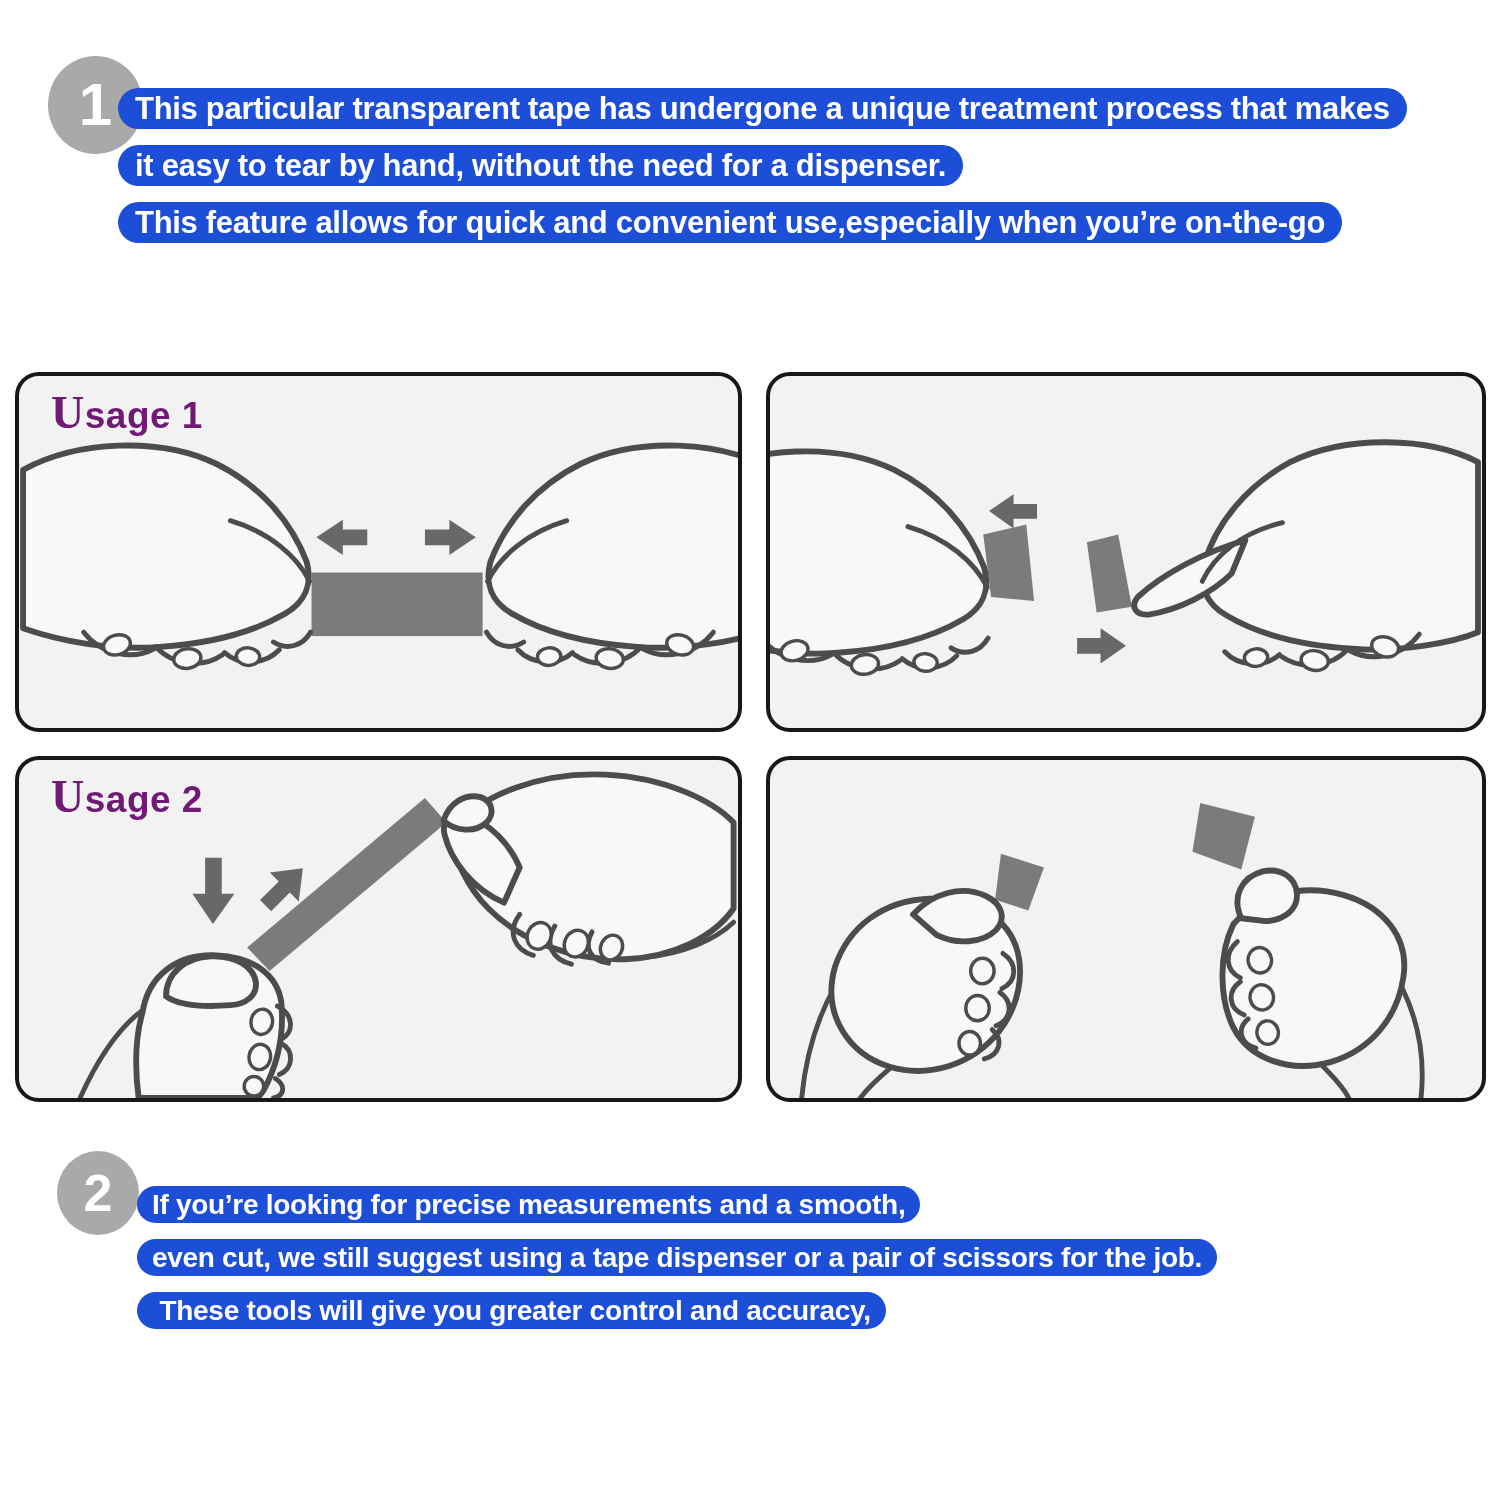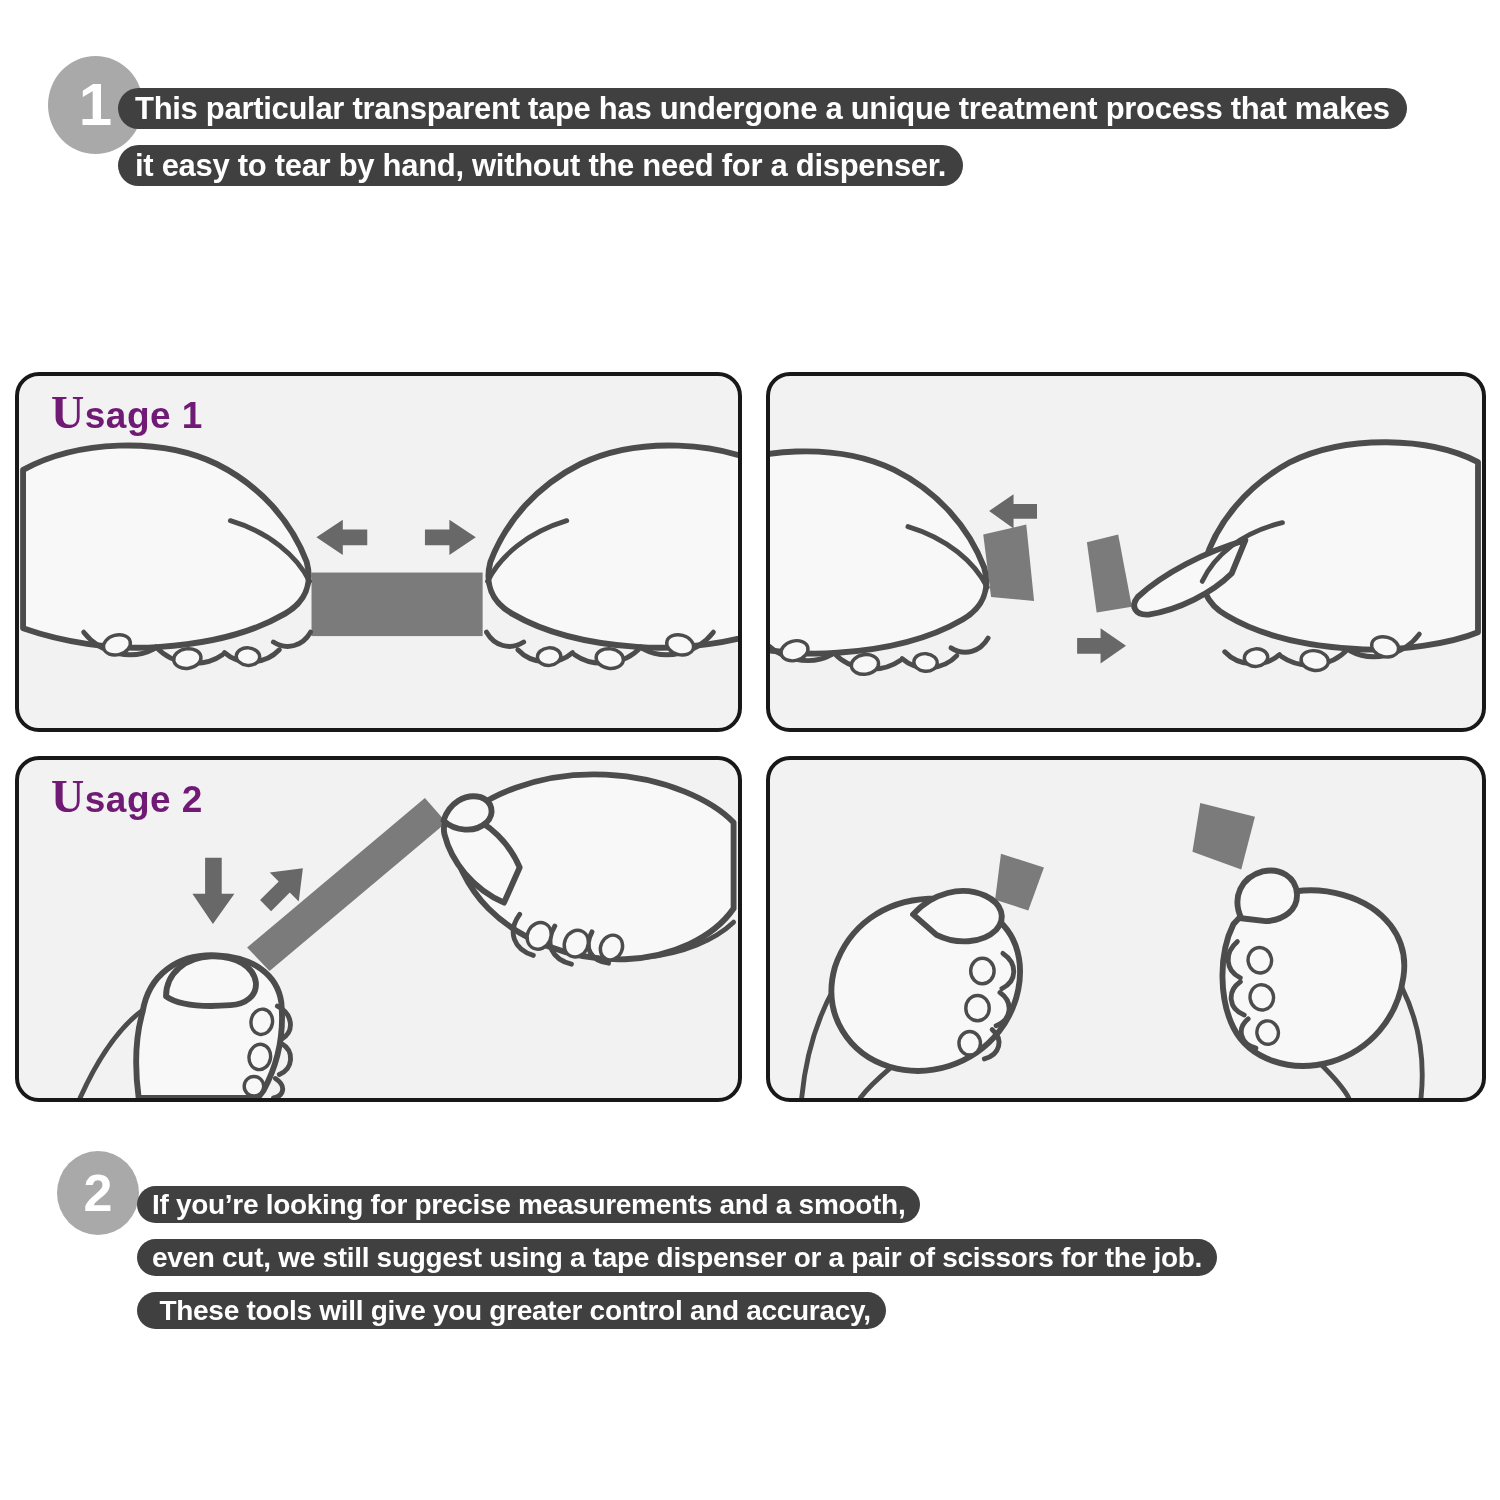--- a/index.html
+++ b/index.html
@@ -7,21 +7,21 @@
           font-family:"Liberation Sans",sans-serif;}
   
   .badge{position:absolute;border-radius:50%;background:#a9a9a9;color:#fff;
          text-align:center;font-weight:bold;}
   .badge1{left:48px;top:56px;width:95px;height:98px;line-height:98px;font-size:60px;}
   .badge2{left:57px;top:1151px;width:82px;height:84px;line-height:84px;font-size:52px;}
   
   .pills{position:absolute;}
   .pills1{left:118px;top:88px;}
   .pills2{left:137px;top:1186px;text-align:center;}
-  .pill{display:table;background:#404040;color:#ffffff;font-weight:bold;white-space:pre;
+  .pill{display:table;background:#1d4ed8;color:#ffffff;font-weight:bold;white-space:pre;
         letter-spacing:-0.3px;}
   .pills1 .pill{font-size:31px;line-height:41px;padding:0 17px;border-radius:21px;margin-bottom:16px;}
   .pills2 .pill{font-size:28px;line-height:37px;padding:0 15px;border-radius:19px;margin-bottom:16px;}
   
   .panel{position:absolute;background:#f2f2f2;border:4px solid #181818;border-radius:24px;
          box-sizing:border-box;overflow:hidden;}
   .panel-tl{left:15px;top:372px;width:727px;height:360px;}
   .panel-tr{left:766px;top:372px;width:720px;height:360px;}
   .panel-bl{left:15px;top:756px;width:727px;height:346px;padding-left:28px;}
   .panel-br{left:766px;top:756px;width:720px;height:346px;}
@@ -36,20 +36,21 @@
 </style>
 </head>
 <body>
 
 <div class="canvas">
 
   <div class="badge badge1">1</div>
   <div class="pills pills1">
     <div class="pill">This particular transparent tape has undergone a unique treatment process that makes</div>
     <div class="pill">it easy to tear by hand, without the need for a dispenser.</div>
+    <div class="pill">This feature allows for quick and convenient use,especially when you’re on-the-go</div>
   </div>
 
   <div class="panel panel-tl">
     <svg viewBox="0 0 727 360">
       <rect x="295" y="201" width="175" height="65" fill="#7b7b7b"></rect>
       <g>
         <path class="hand" d="M0,96 C55,66 140,62 198,90 C242,112 274,148 290,190 C296,212 289,231 268,243 C232,264 186,274 140,277 C92,281 40,272 0,258 Z"></path>
         <path class="iline" d="M212,148 C252,160 280,184 293,210"></path>
         <path class="iline" d="M62,262 C80,285 112,291 134,279"></path>
         <path class="iline" d="M136,277 C153,296 184,299 204,285"></path>

